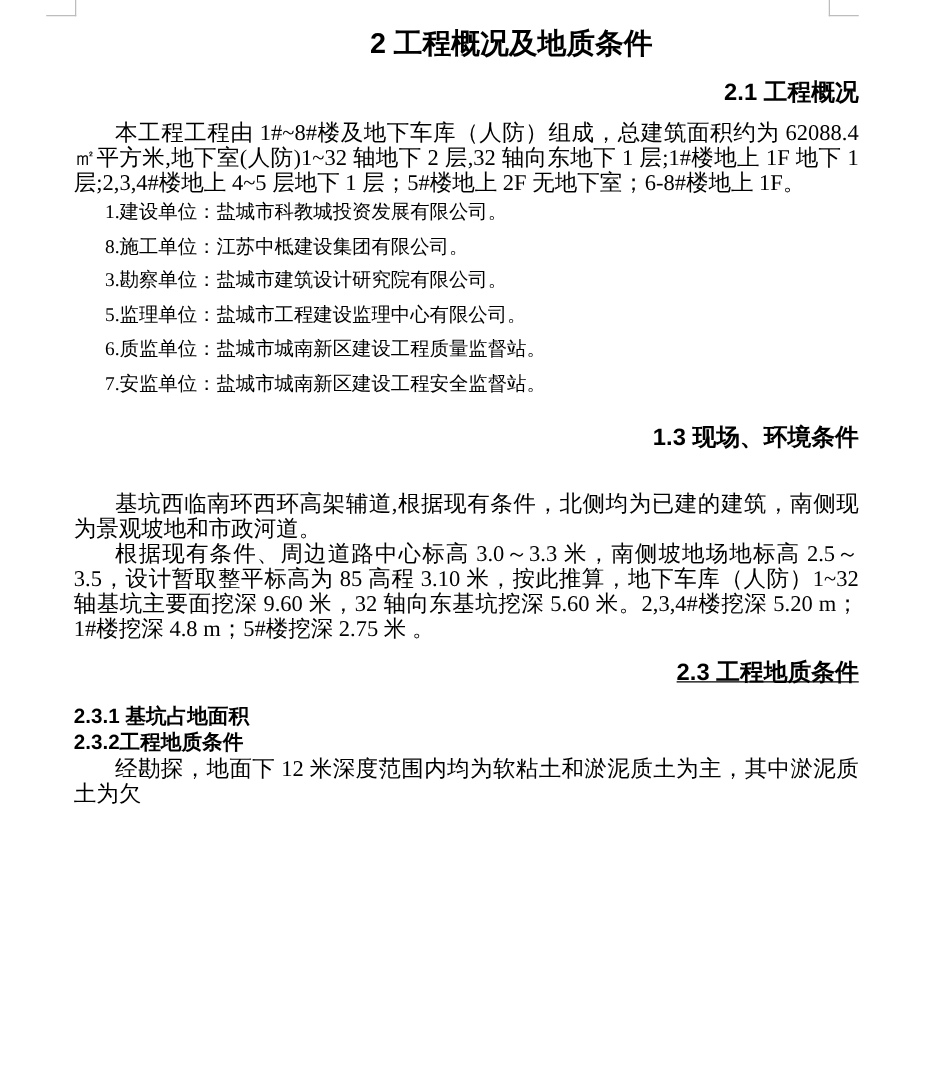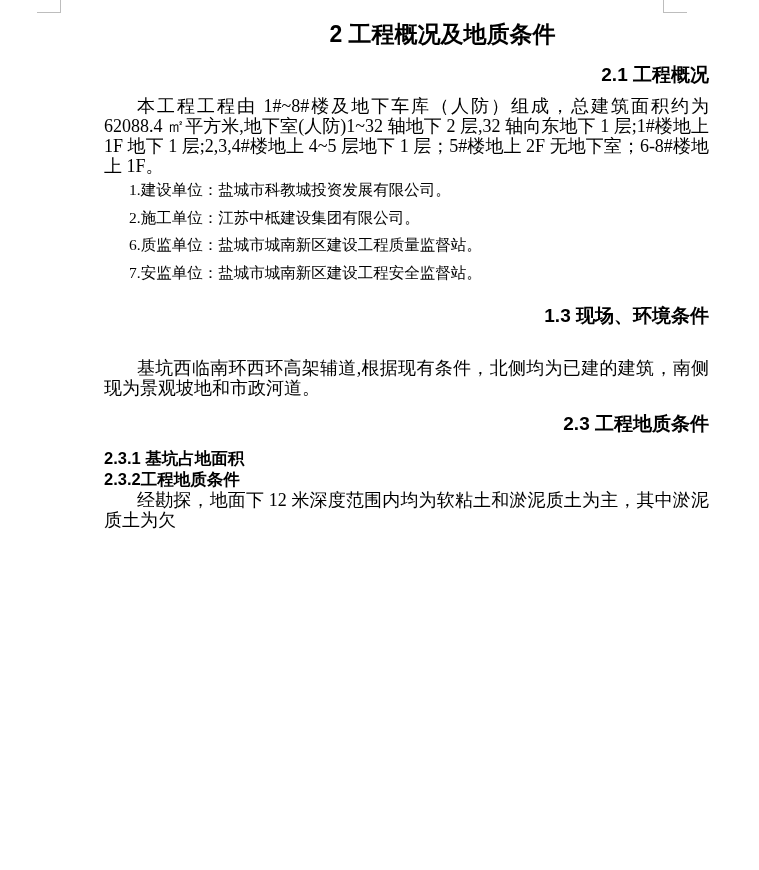--- a/index.html
+++ b/index.html
@@ -11,21 +11,21 @@
     font-family:"Liberation Serif","DejaVu Serif",serif;
     overflow:hidden;
   }
   
   .mk{position:absolute;background:#bdbdbd;}
   .mk-tl-h{left:37px;top:12px;width:24px;height:1px;}
   .mk-tl-v{left:60px;top:0;width:1px;height:13px;}
   .mk-tr-h{left:663px;top:12px;width:24px;height:1px;}
   .mk-tr-v{left:663px;top:0;width:1px;height:13px;}
 
-  .content{padding:20px 50px 0 59px;margin-left:45px;}
+  .content{padding:20px 72px 0 59px;}
 
   .doc-title{
     font-family:"Liberation Sans","DejaVu Sans",sans-serif;
     font-weight:bold;
     font-size:23px;line-height:28px;
     text-align:center;
     margin:0 -72px 0 0; 
     white-space:nowrap;
   }
   .h2{
@@ -51,21 +51,21 @@
     list-style:none;
     margin:0;padding:0 0 0 25px;
     font-size:15.5px;line-height:27.5px;
   }
   .units li{margin:0;padding:0;}
 
   .mt-h2-21{margin-top:15px;}
   .mt-p1  {margin-top:9px;}
   .mt-h2-22{margin-top:18px;}
   .mt-p22 {margin-top:30px;}
-  .mt-h2-23{margin-top:14px;}
+  .mt-h2-23{margin-top:14px;text-decoration:underline;}
   .mt-h3-231{margin-top:12px;}
   .mt-p231{margin-top:5px;}
 </style>
 </head>
 <body>
 
 <div class="page">
 
   <div class="mk mk-tl-h"></div>
   <div class="mk mk-tl-v"></div>
@@ -76,29 +76,32 @@
 
     <h1 class="doc-title">2 工程概况及地质条件</h1>
 
     <h2 class="h2 mt-h2-21">2.1 工程概况</h2>
 
     <p class="para mt-p1">本工程工程由 1#~8#楼及地下车库（人防）组成，总建筑面积约为 62088.4 ㎡平方米,地下室(人防)1~32 轴地下 2 层,32 轴向东地下 1 层;1#楼地上 1F 地下 1 层;2,3,4#楼地上 4~5 层地下 1 层；5#楼地上 2F 无地下室；6-8#楼地上 1F。</p>
 
 
     <ul class="units">
       <li>1.建设单位：盐城市科教城投资发展有限公司。</li>
-      <li>2.施工单位：江苏中柢建设集团有限公司。</li>
+      <li>8.施工单位：江苏中柢建设集团有限公司。</li>
+      <li>3.勘察单位：盐城市建筑设计研究院有限公司。</li>
+      <li>5.监理单位：盐城市工程建设监理中心有限公司。</li>
       <li>6.质监单位：盐城市城南新区建设工程质量监督站。</li>
       <li>7.安监单位：盐城市城南新区建设工程安全监督站。</li>
     </ul>
 
     <h2 class="h2 mt-h2-22">1.3 现场、环境条件</h2>
 
     <p class="para mt-p22">基坑西临南环西环高架辅道,根据现有条件，北侧均为已建的建筑，南侧现为景观坡地和市政河道。</p>
 
+    <p class="para">根据现有条件、周边道路中心标高 3.0～3.3 米，南侧坡地场地标高 2.5～3.5，设计暂取整平标高为 85 高程 3.10 米，按此推算，地下车库（人防）1~32 轴基坑主要面挖深 9.60 米，32 轴向东基坑挖深 5.60 米。2,3,4#楼挖深 5.20 m；1#楼挖深 4.8 m；5#楼挖深 2.75 米 。</p>
 
     <h2 class="h2 mt-h2-23">2.3 工程地质条件</h2>
 
     <h3 class="h3 mt-h3-231">2.3.1 基坑占地面积</h3>
 
 
     <h3 class="h3">2.3.2工程地质条件</h3>
 
     <p class="para">经勘探，地面下 12 米深度范围内均为软粘土和淤泥质土为主，其中淤泥质土为欠</p>
 

